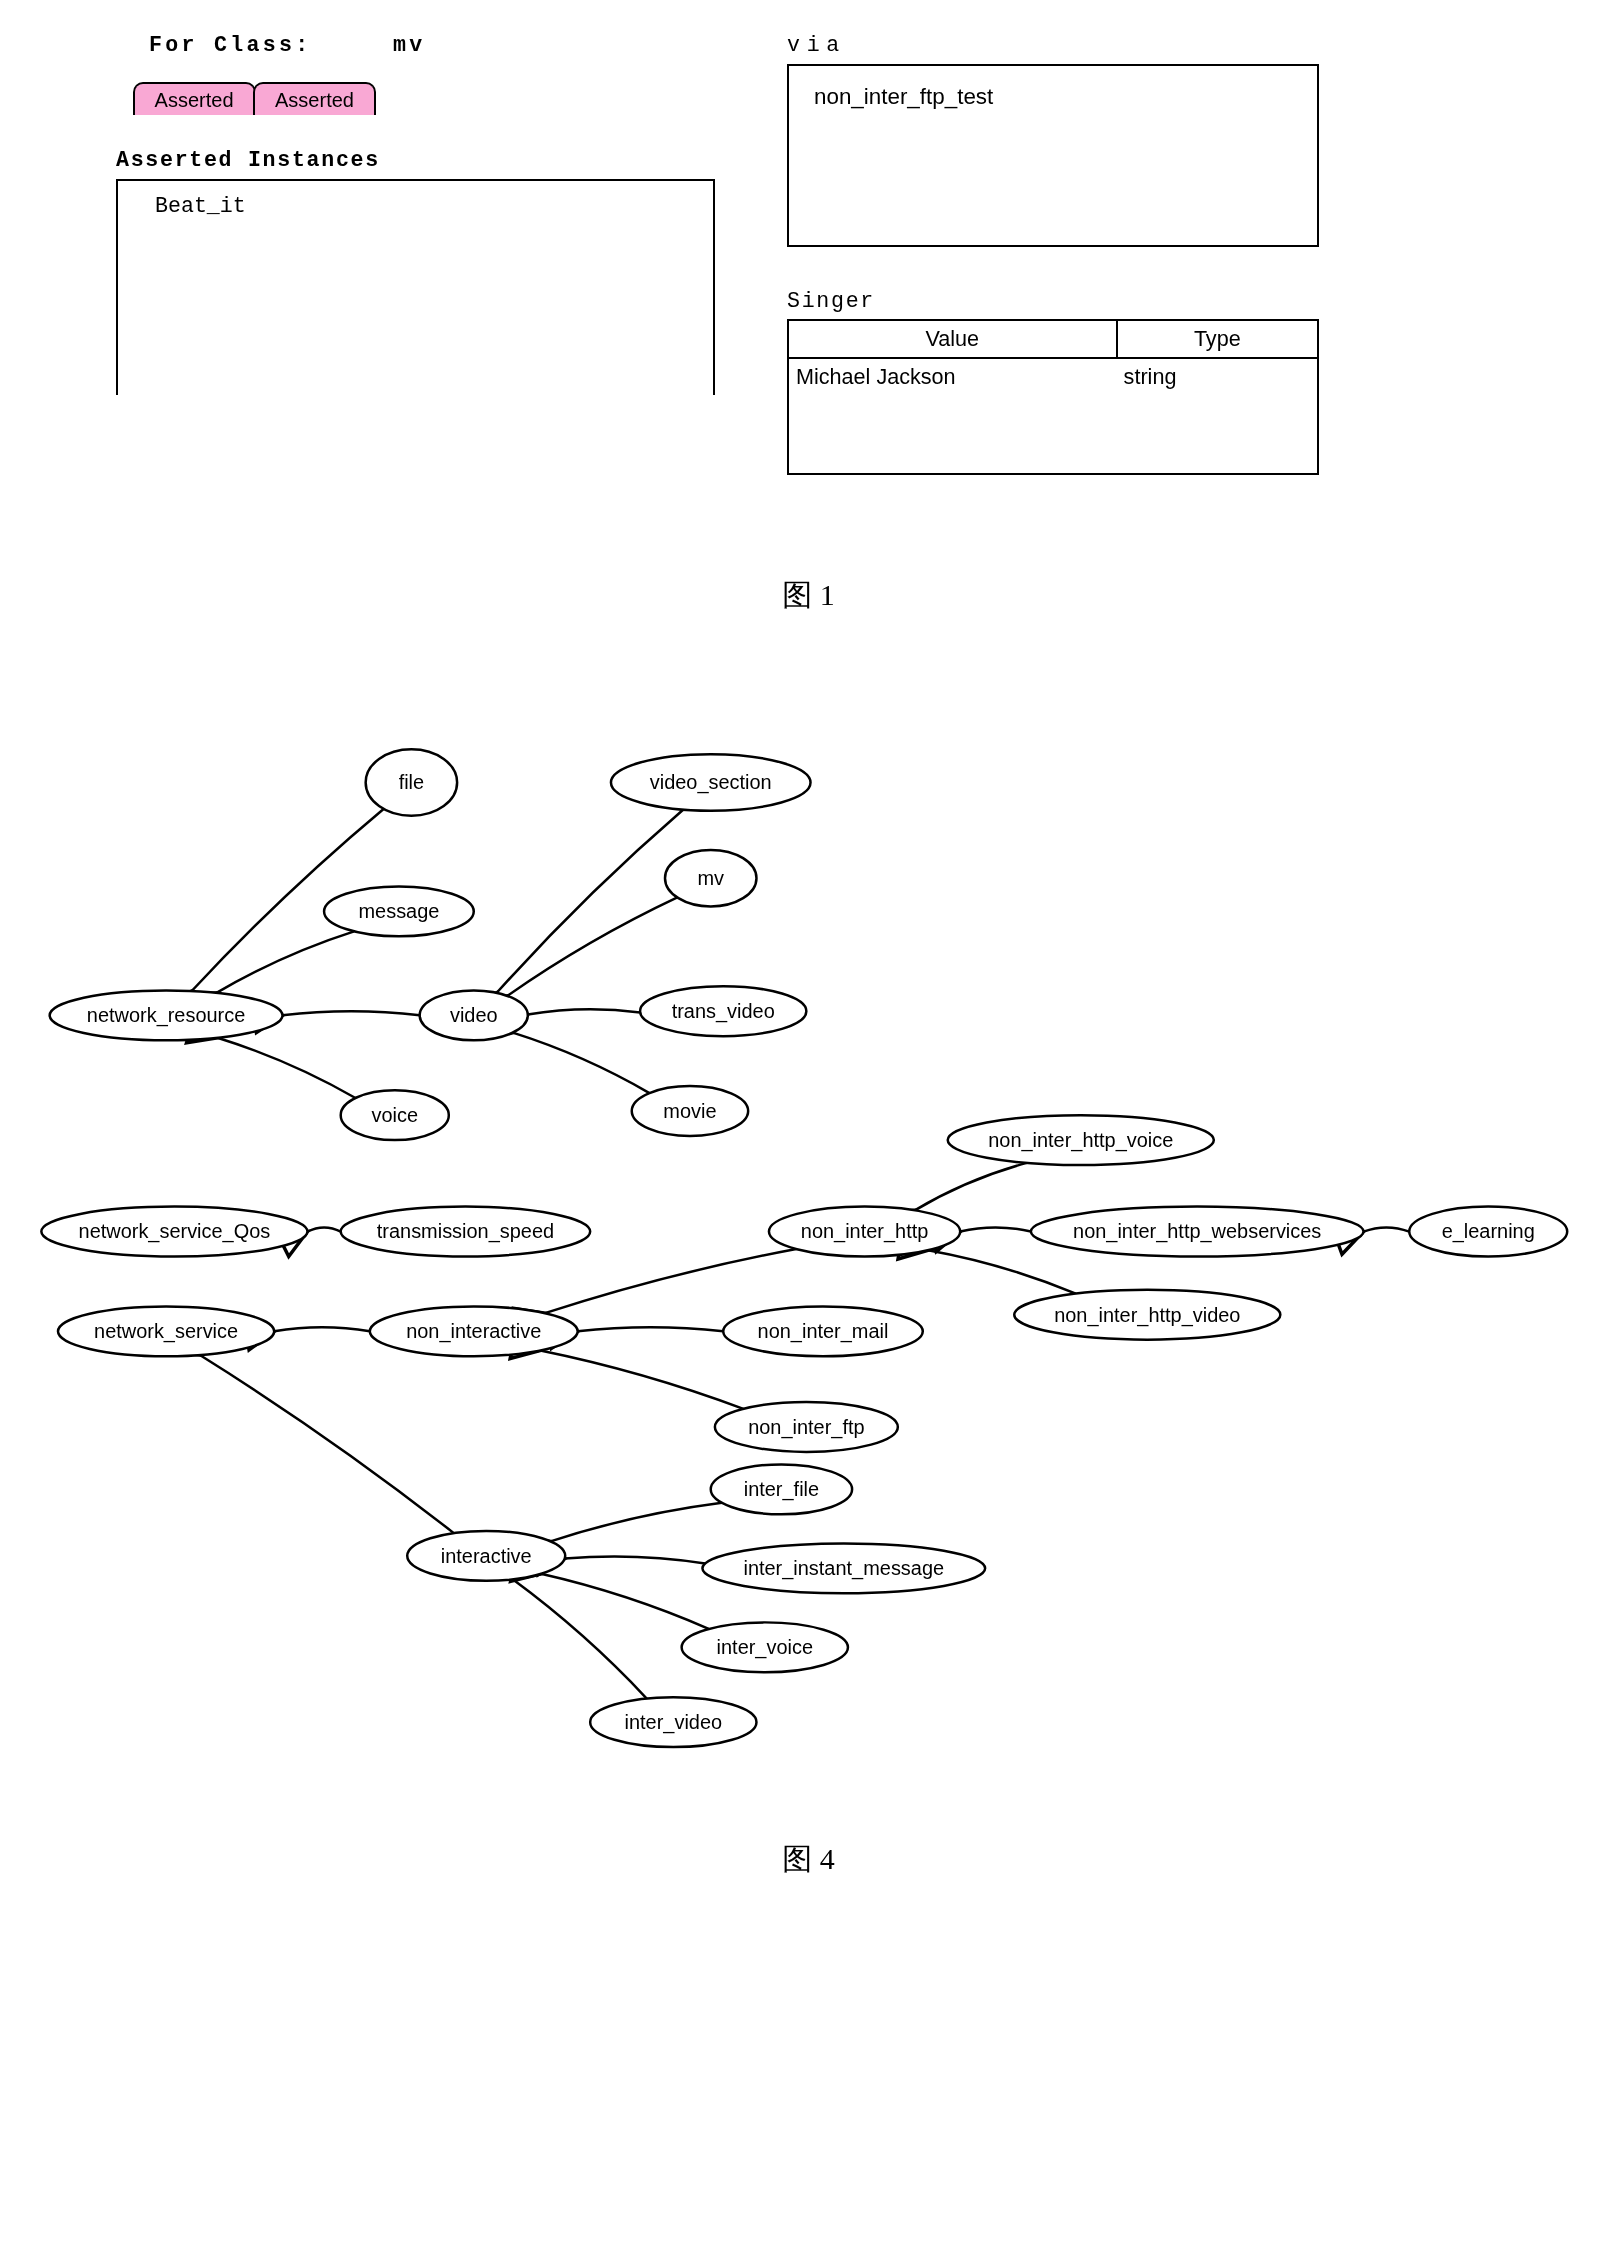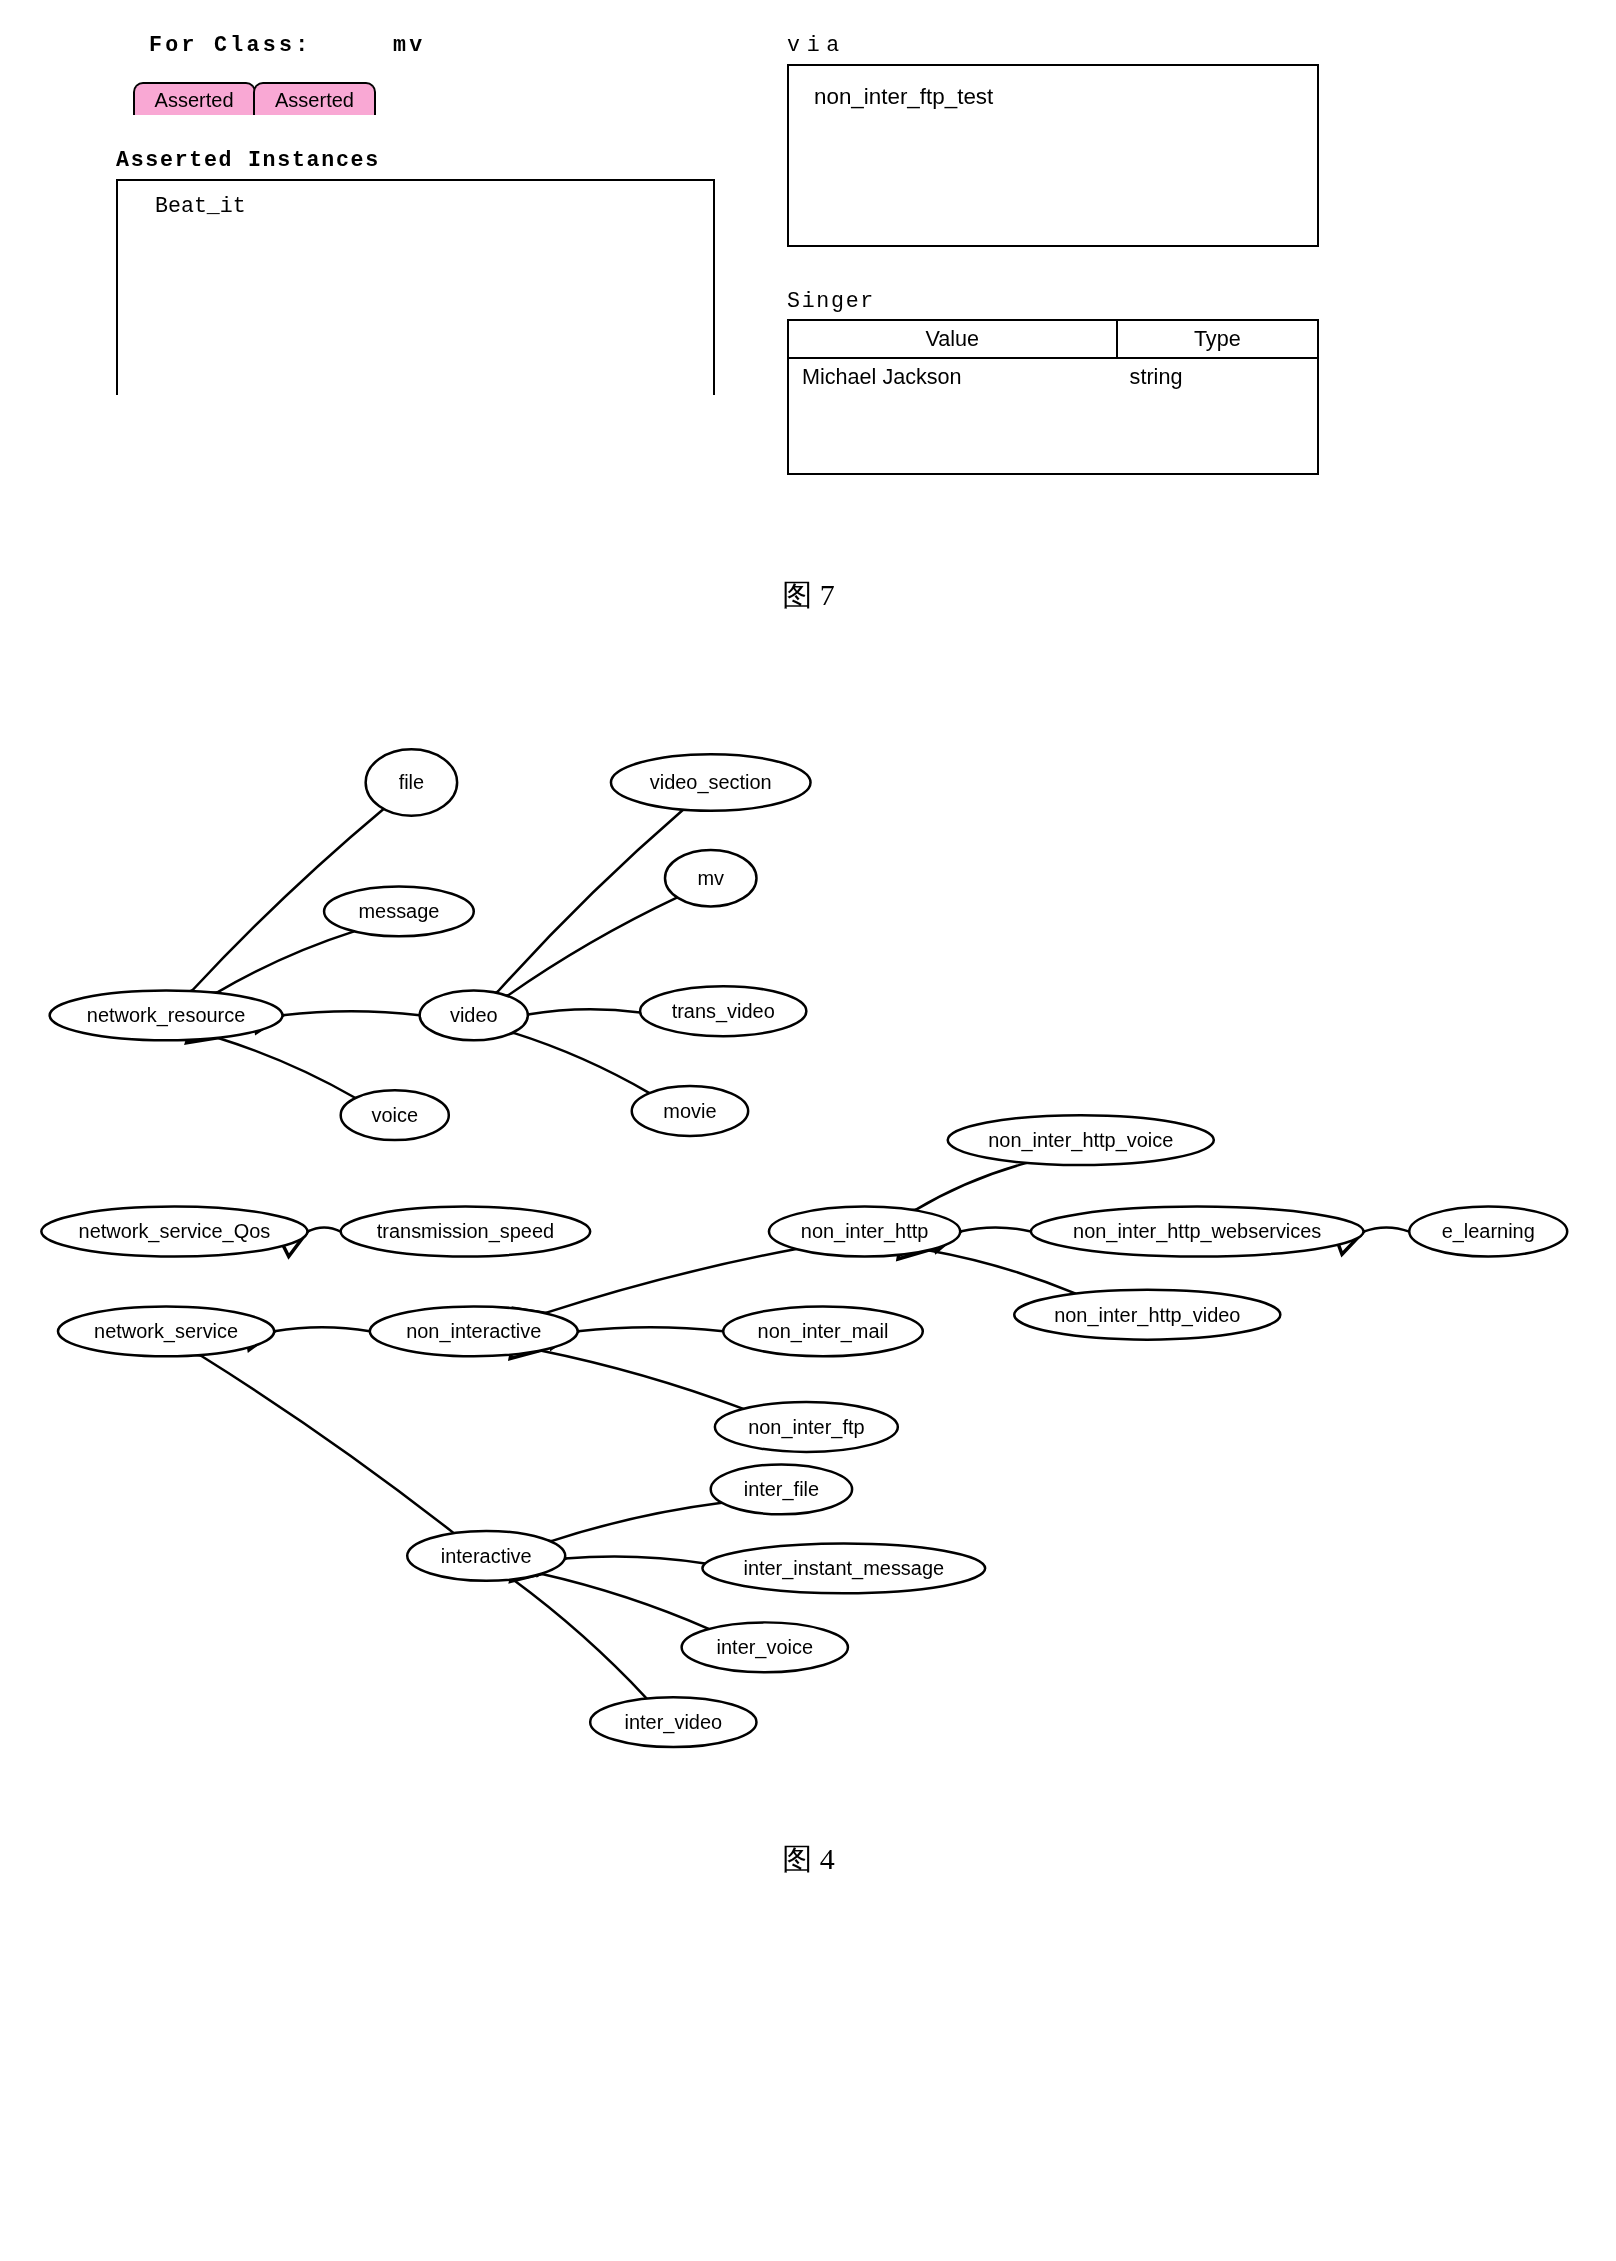--- a/index.html
+++ b/index.html
@@ -86,21 +86,21 @@
     font-family: Arial, sans-serif;
     font-size: 21.6px;
   }
   .singer-table th {
     border-bottom: 2.5px solid #000;
     padding: 5px 0;
     font-weight: normal;
     text-align: center;
   }
   .singer-table th:first-child { border-right: 2.5px solid #000; width: 62%; }
-  .singer-table td { padding: 5px 13px; vertical-align: top; height: 116px; }
+  .singer-table td { padding: 5px 7px; vertical-align: top; height: 116px; }
   .fig-caption {
     text-align: center;
     font-family: "SimSun", serif;
     font-size: 30px;
     margin: 42px 0 100px 0;
   }
   .graph-wrap { width: 1580px; height: 1081px; }
   .graph-wrap svg { width: 100%; height: 100%; }
   .node text {
     font-family: Arial, sans-serif;
@@ -146,21 +146,21 @@
       <tbody>
         <tr>
           <td>Michael Jackson</td>
           <td>string</td>
         </tr>
       </tbody>
     </table>
   </div>
 </div>
 
-<div class="fig-caption">图 7</div>
+<div class="fig-caption">图 1</div>
 
 <div class="graph-wrap">
   <svg id="graph-svg" viewBox="0 0 1900 1300">
     <defs>
       <marker id="tri" viewBox="0 0 20 20" refX="2" refY="10" markerWidth="14" markerHeight="14" orient="auto">
         <path d="M18,2 L2,10 L18,18 Z" fill="#fff" stroke="#000" stroke-width="2"></path>
       </marker>
     </defs>
     <g id="edges-layer">
         <path d="M 421.548169356035 111.75089010274648 Q 299.30540939283765 213.9906377752082 190.83117563026696 330.7365112661873" class="edge" marker-end="url(#tri)"></path>

